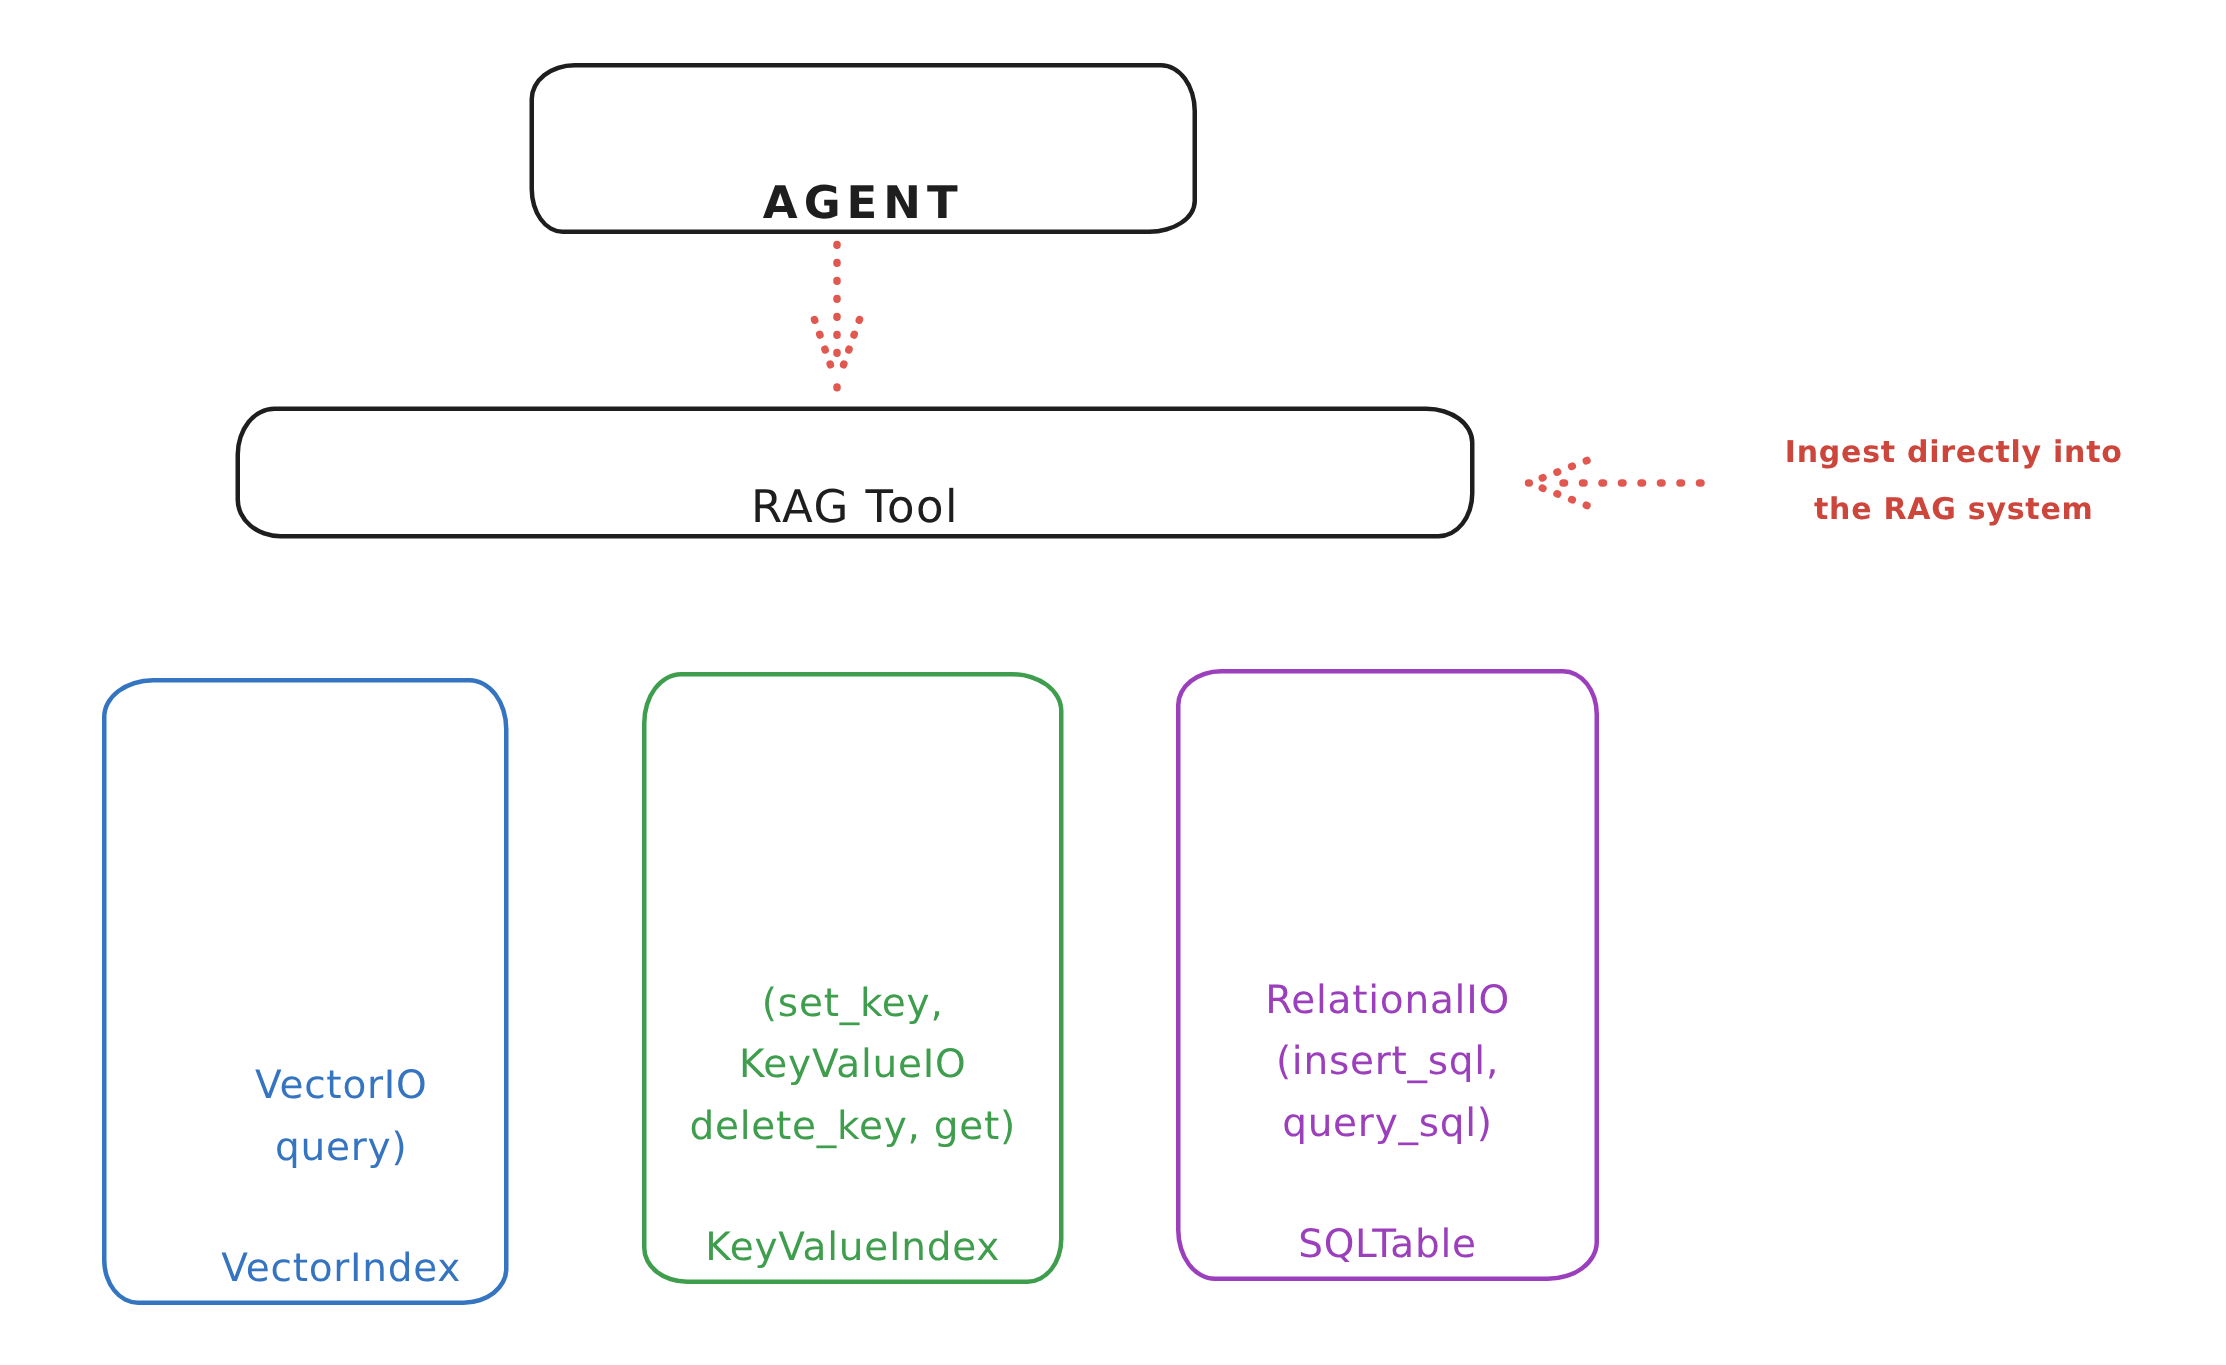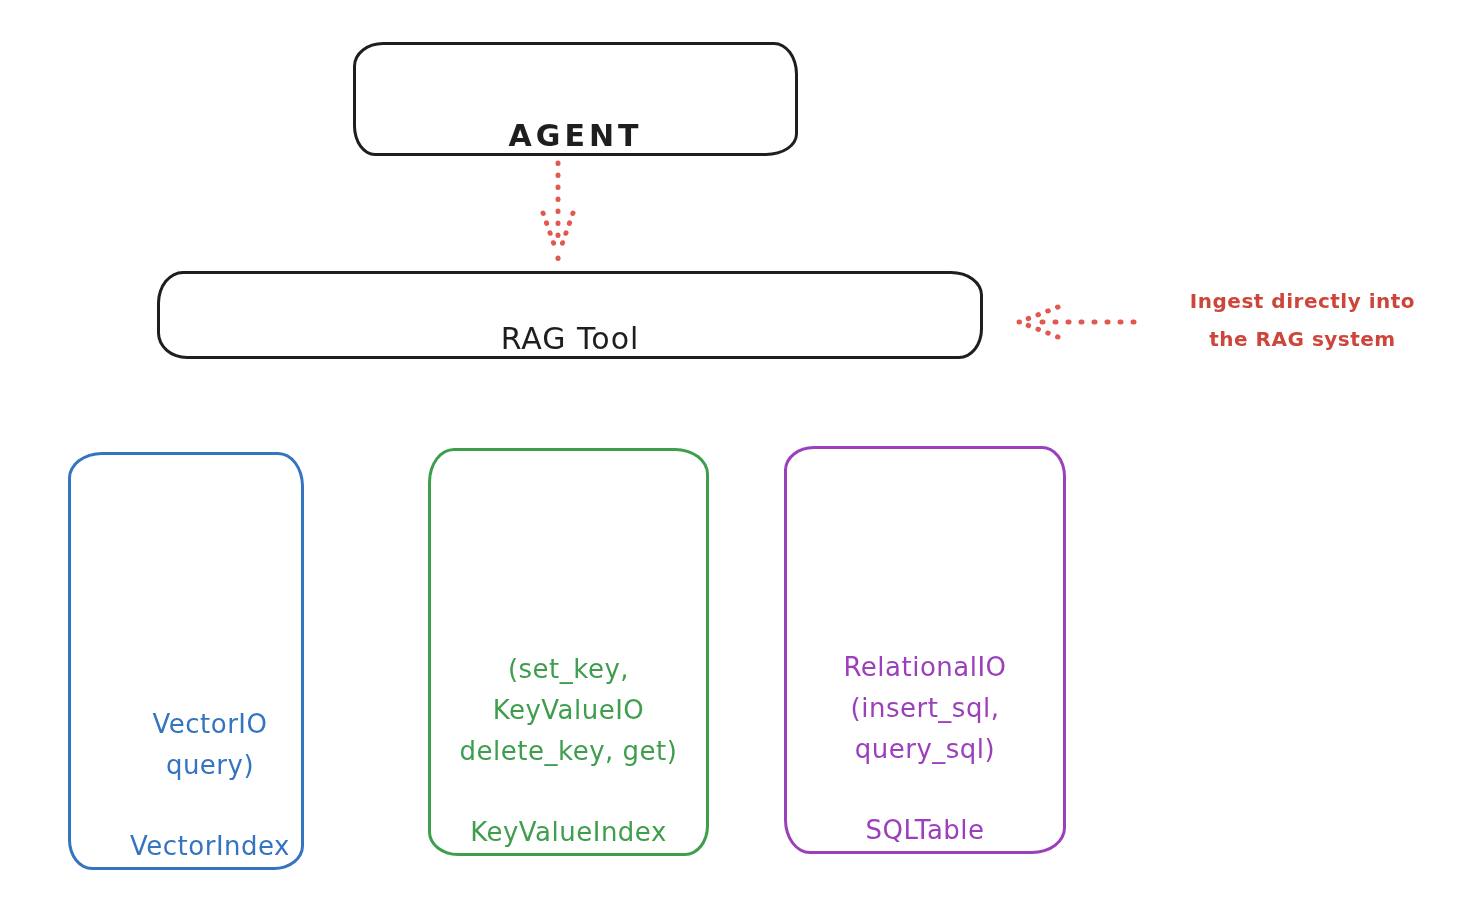--- a/index.html
+++ b/index.html
@@ -47,21 +47,21 @@
     font-weight: 400;
     letter-spacing: 1px;
     color: #1e1e1e;
   }
   .io-box {
     border-width: 3px;
     border-style: solid;
     text-align: center;
   }
   .io-box-vector {
-    left: 68px; top: 452px; width: 236px; height: 418px;
+    left: 68px; top: 452px; width: 271px; height: 418px;
     border-radius: 34px 26px 30px 24px / 26px 34px 24px 30px;
     padding-left: 48px;
   }
   .io-box-keyvalue {
     left: 428px; top: 448px; width: 281px; height: 408px;
     border-radius: 26px 34px 24px 30px / 34px 26px 30px 24px;
   }
   .io-box-relational {
     left: 784px; top: 446px; width: 282px; height: 408px;
     border-radius: 30px 24px 34px 26px / 24px 30px 26px 34px;

